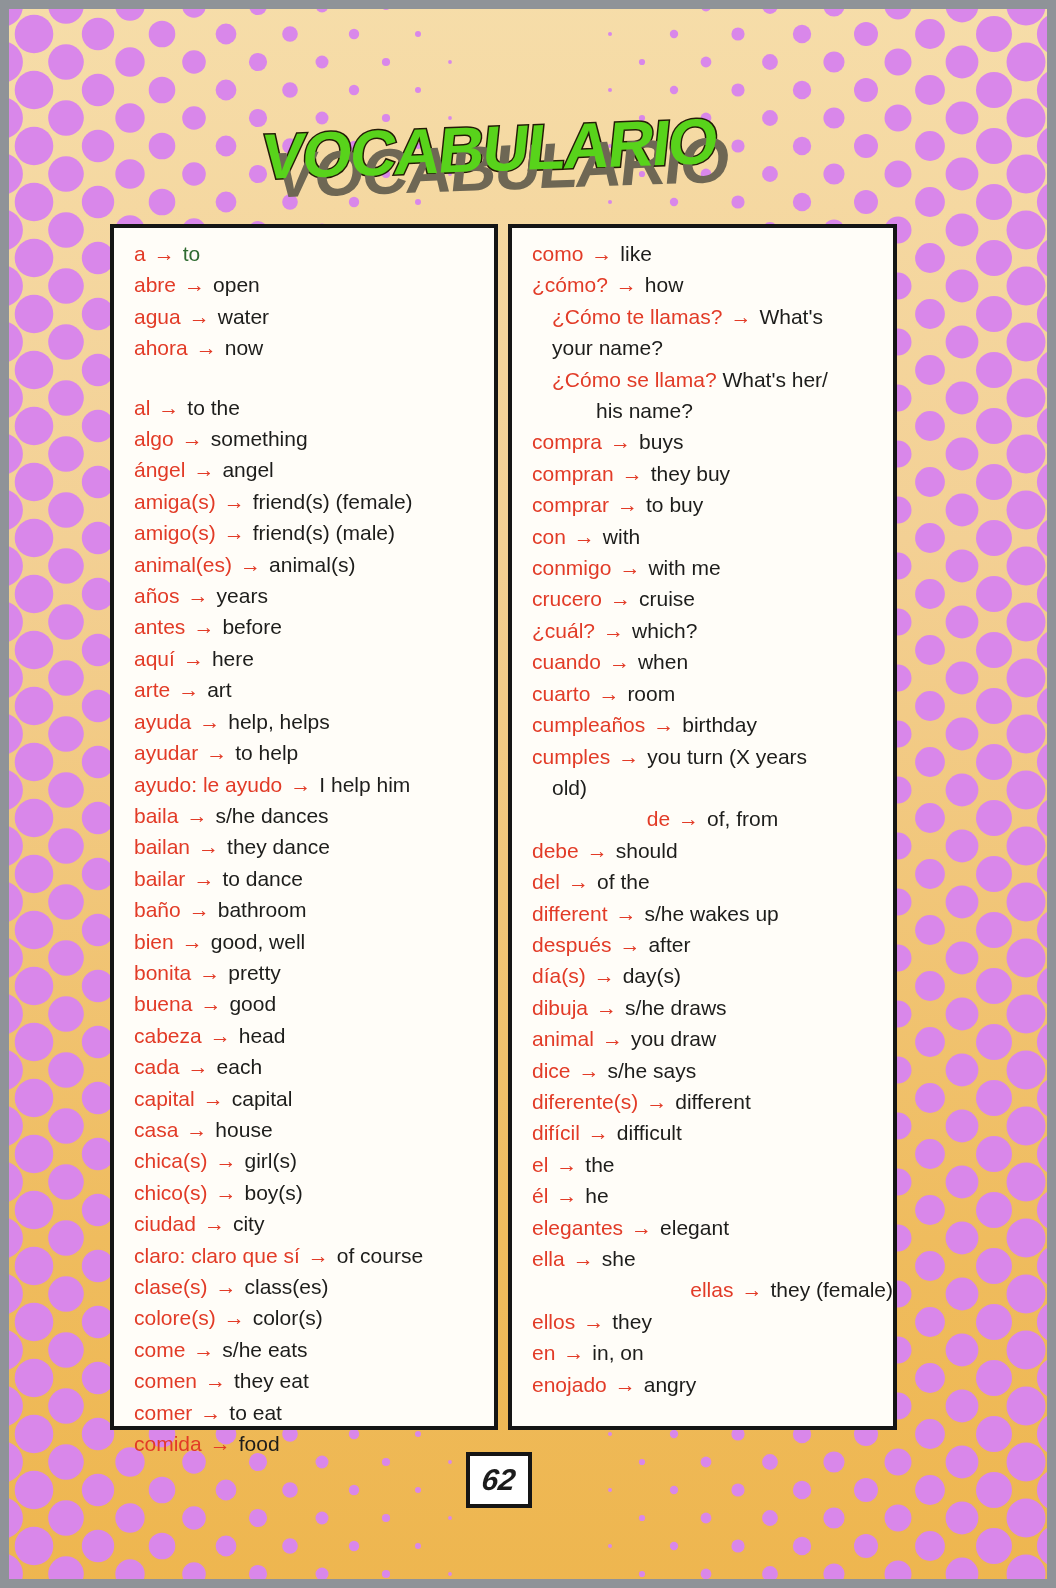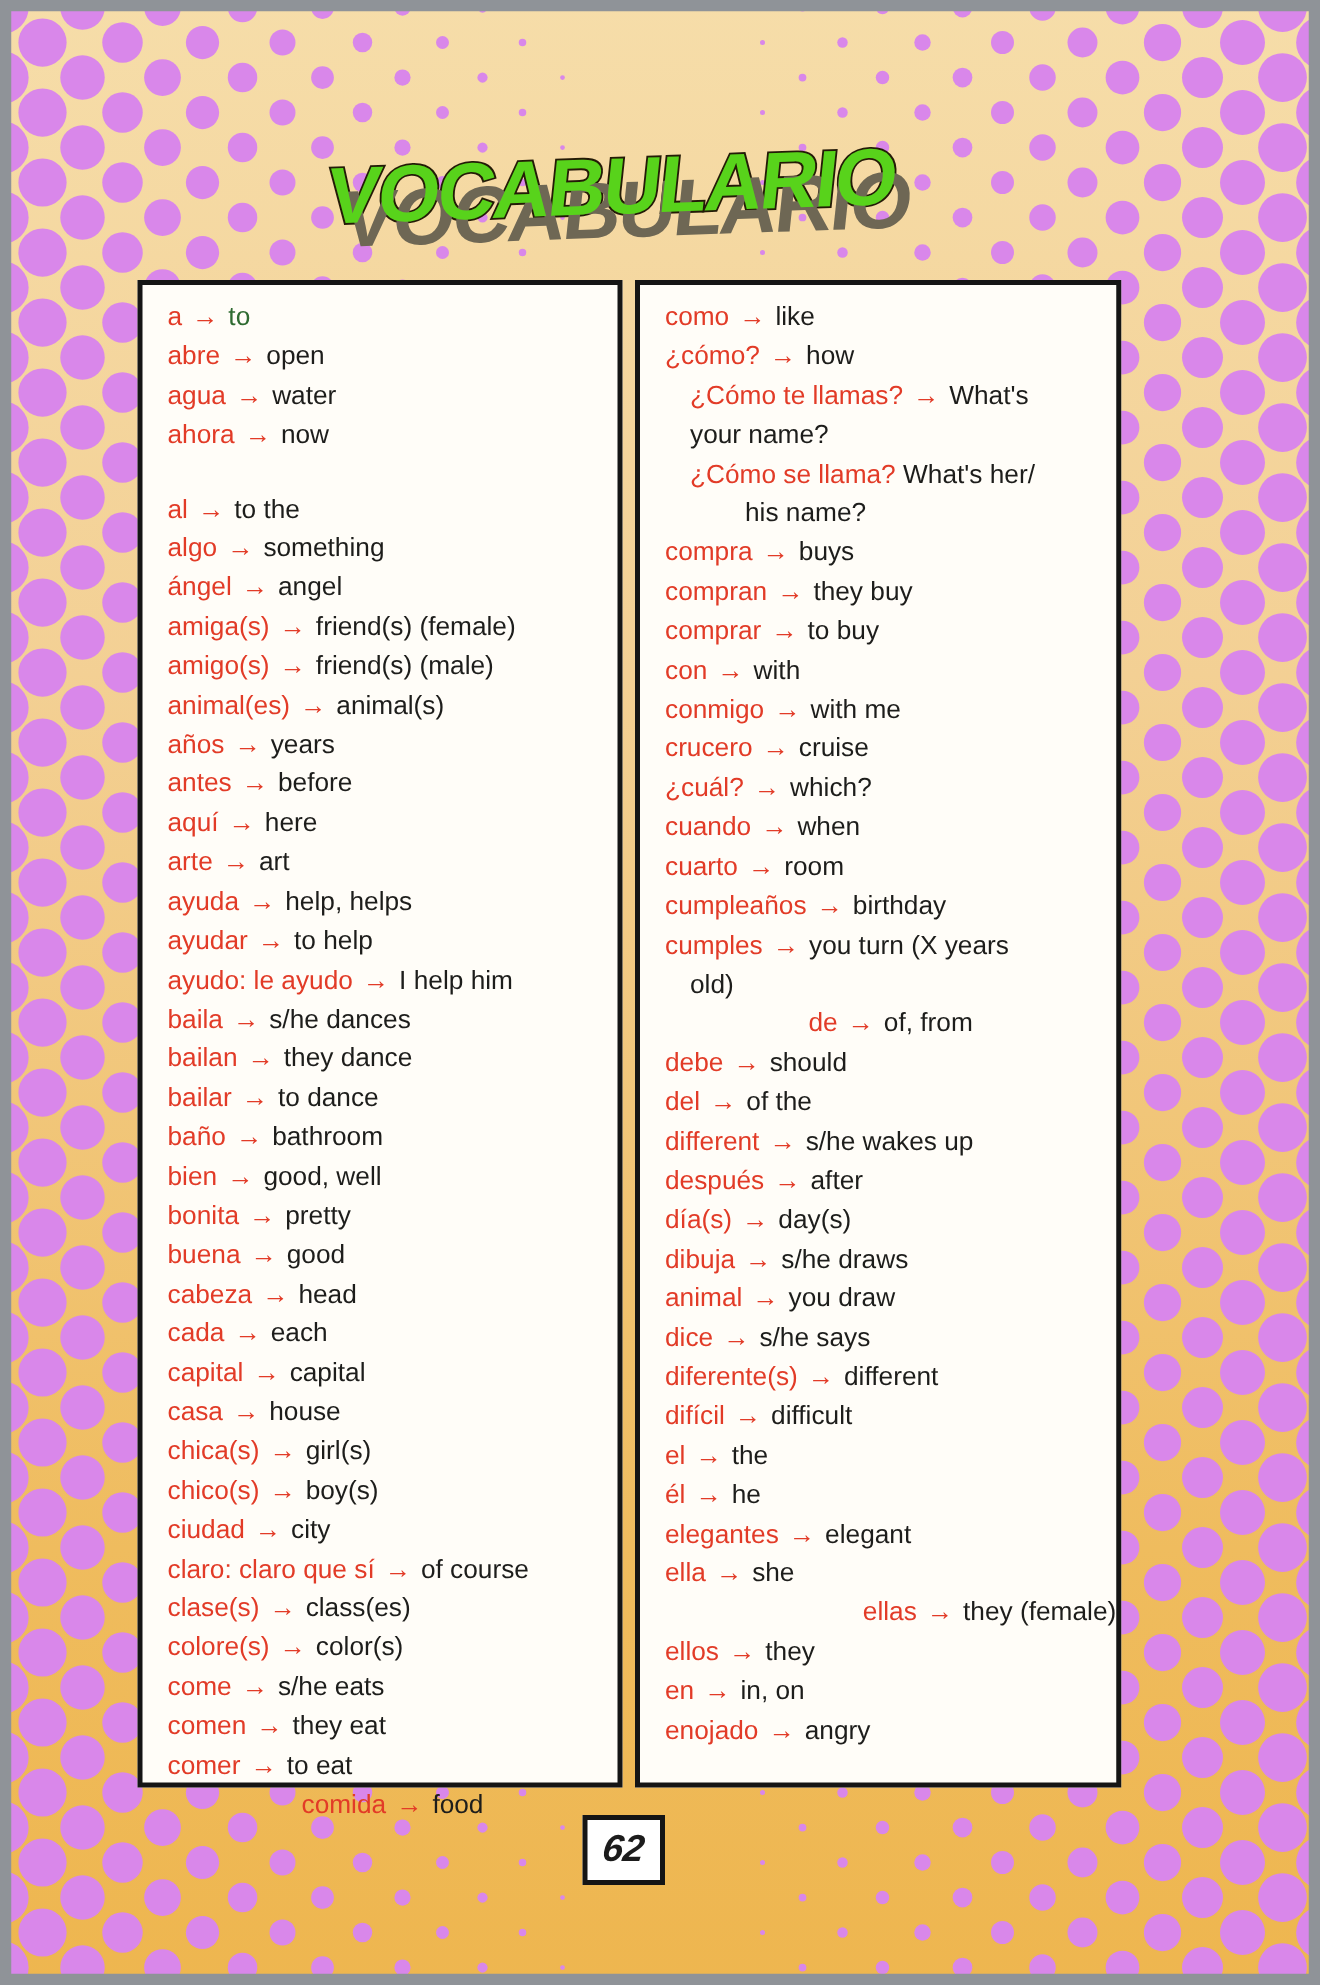--- a/index.html
+++ b/index.html
@@ -947,21 +947,21 @@
       <div class="line" style="padding-left: 0px;"><span class="es">casa</span><span class="arrow">→</span><span class="en">house</span></div>
       <div class="line" style="padding-left: 0px;"><span class="es">chica(s)</span><span class="arrow">→</span><span class="en">girl(s)</span></div>
       <div class="line" style="padding-left: 0px;"><span class="es">chico(s)</span><span class="arrow">→</span><span class="en">boy(s)</span></div>
       <div class="line" style="padding-left: 0px;"><span class="es">ciudad</span><span class="arrow">→</span><span class="en">city</span></div>
       <div class="line" style="padding-left: 0px;"><span class="es">claro: claro que sí</span><span class="arrow">→</span><span class="en">of course</span></div>
       <div class="line" style="padding-left: 0px;"><span class="es">clase(s)</span><span class="arrow">→</span><span class="en">class(es)</span></div>
       <div class="line" style="padding-left: 0px;"><span class="es">colore(s)</span><span class="arrow">→</span><span class="en">color(s)</span></div>
       <div class="line" style="padding-left: 0px;"><span class="es">come</span><span class="arrow">→</span><span class="en">s/he eats</span></div>
       <div class="line" style="padding-left: 0px;"><span class="es">comen</span><span class="arrow">→</span><span class="en">they eat</span></div>
       <div class="line" style="padding-left: 0px;"><span class="es">comer</span><span class="arrow">→</span><span class="en">to eat</span></div>
-      <div class="line" style="padding-left: 0px; text-align: center;"><span class="es">comida</span><span class="arrow">→</span><span class="en">food</span></div>
+      <div class="line" style="padding-left: 0px;"><span class="es">comida</span><span class="arrow">→</span><span class="en">food</span></div>
     </div>
   <div class="panel right" id="panel-right">
       <div class="line" style="padding-left: 0px;"><span class="es">como</span><span class="arrow">→</span><span class="en">like</span></div>
       <div class="line" style="padding-left: 0px;"><span class="es">¿cómo?</span><span class="arrow">→</span><span class="en">how</span></div>
       <div class="line" style="padding-left: 20px;"><span class="es">¿Cómo te llamas?</span><span class="arrow">→</span><span class="en">What's</span></div>
       <div class="line" style="padding-left: 20px;"><span class="en">your name?</span></div>
       <div class="line" style="padding-left: 20px;"><span class="es">¿Cómo se llama?</span> <span class="en">What's her/</span></div>
       <div class="line" style="padding-left: 64px;"><span class="en">his name?</span></div>
       <div class="line" style="padding-left: 0px;"><span class="es">compra</span><span class="arrow">→</span><span class="en">buys</span></div>
       <div class="line" style="padding-left: 0px;"><span class="es">compran</span><span class="arrow">→</span><span class="en">they buy</span></div>

